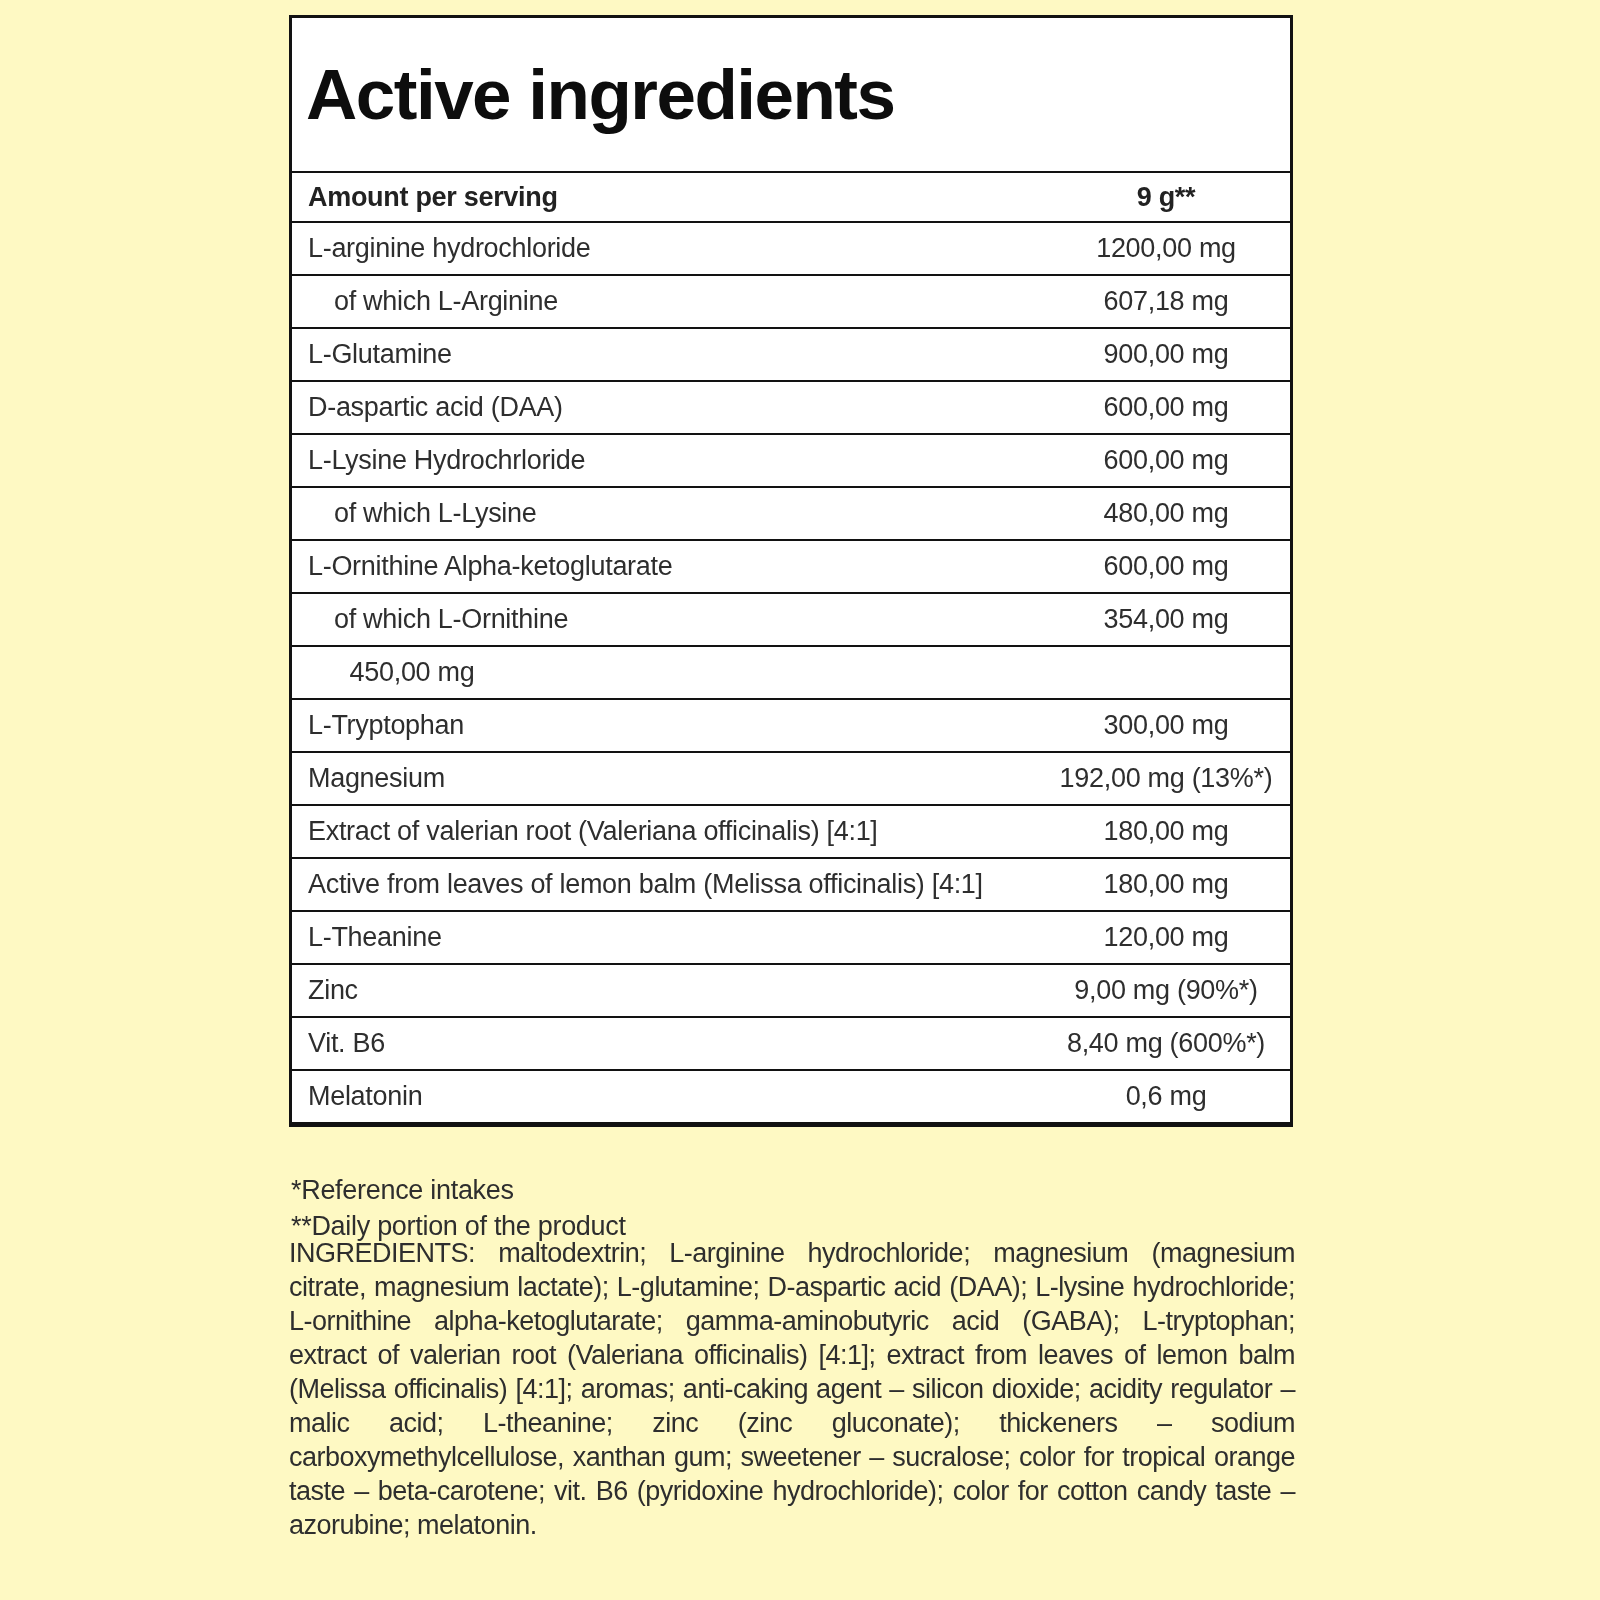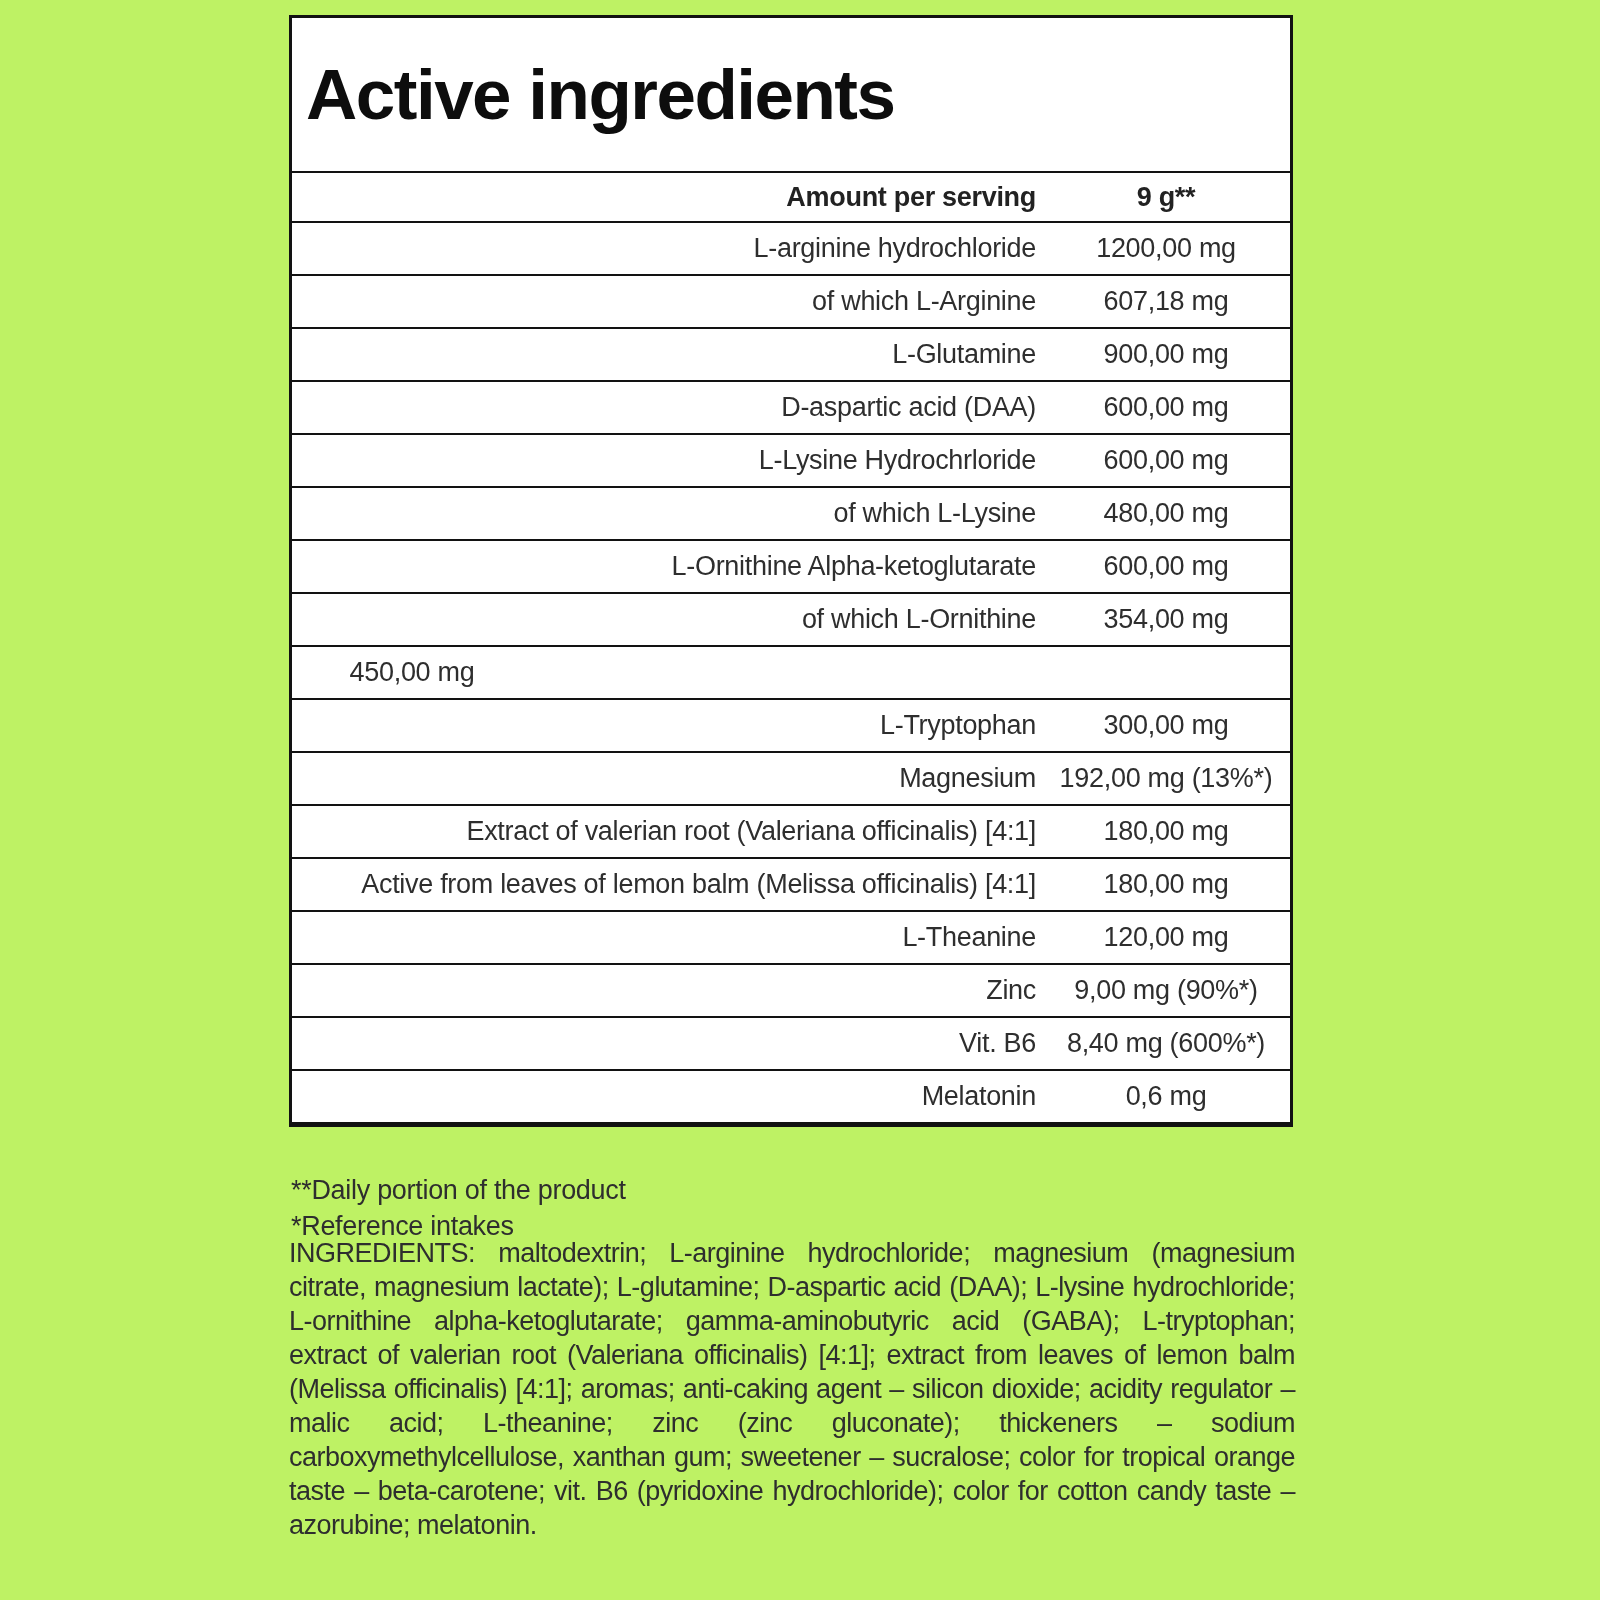--- a/index.html
+++ b/index.html
@@ -5,21 +5,21 @@
   html, body {
     margin: 0;
     padding: 0;
     background: #ffffff;
     font-family: "Liberation Sans", sans-serif;
   }
   .sheet {
     position: relative;
     width: 1600px;
     height: 1600px;
-    background: #bef264;
+    background: #fef9c3;
     overflow: hidden;
   }
   .panel {
     position: absolute;
     left: 289px;
     top: 15px;
     width: 1004px;
     box-sizing: border-box;
     border: 3px solid #121212;
     border-bottom-width: 5px;
@@ -47,21 +47,20 @@
     letter-spacing: -0.3px;
     color: #2e2e2e;
   }
   .row:last-child { border-bottom: none; }
   .row .name {
     flex: 1;
     padding-left: 16px;
     padding-right: 10px;
     white-space: nowrap;
     overflow: hidden;
-    text-align: right;
   }
   .row.sub .name { padding-left: 42px; }
   .row .amt {
     flex: none;
     width: 240px;
     text-align: center;
     padding-right: 4px;
     white-space: nowrap;
   }
   .row.header-row {
@@ -167,19 +166,19 @@
       <span class="name">Vit. B6</span>
       <span class="amt">8,40 mg (600%*)</span>
     </div>
     <div class="row">
       <span class="name">Melatonin</span>
       <span class="amt">0,6 mg</span>
     </div>
   </div>
 
   <div class="footnotes">
+    <div>*Reference intakes</div>
     <div>**Daily portion of the product</div>
-    <div>*Reference intakes</div>
   </div>
 
   <p class="ingredients">INGREDIENTS: maltodextrin; L-arginine hydrochloride; magnesium (magnesium citrate, magnesium lactate); L-glutamine; D-aspartic acid (DAA); L-lysine hydrochloride; L-ornithine alpha-ketoglutarate; gamma-aminobutyric acid (GABA); L-tryptophan; extract of valerian root (Valeriana officinalis) [4:1]; extract from leaves of lemon balm (Melissa officinalis) [4:1]; aromas; anti-caking agent – silicon dioxide; acidity regulator – malic acid; L-theanine; zinc (zinc gluconate); thickeners – sodium carboxymethylcellulose, xanthan gum; sweetener – sucralose; color for tropical orange taste – beta-carotene; vit. B6 (pyridoxine hydrochloride); color for cotton candy taste – azorubine; melatonin.</p>
 
 </div>
 
 </body></html>

